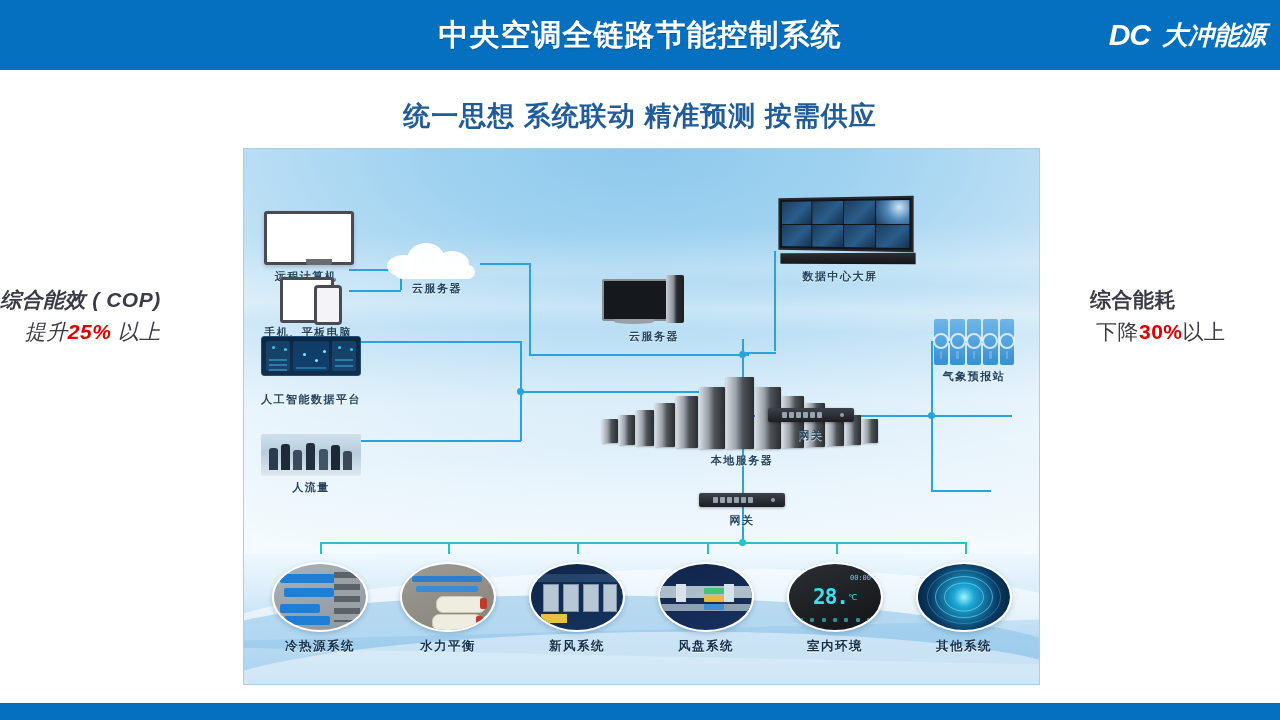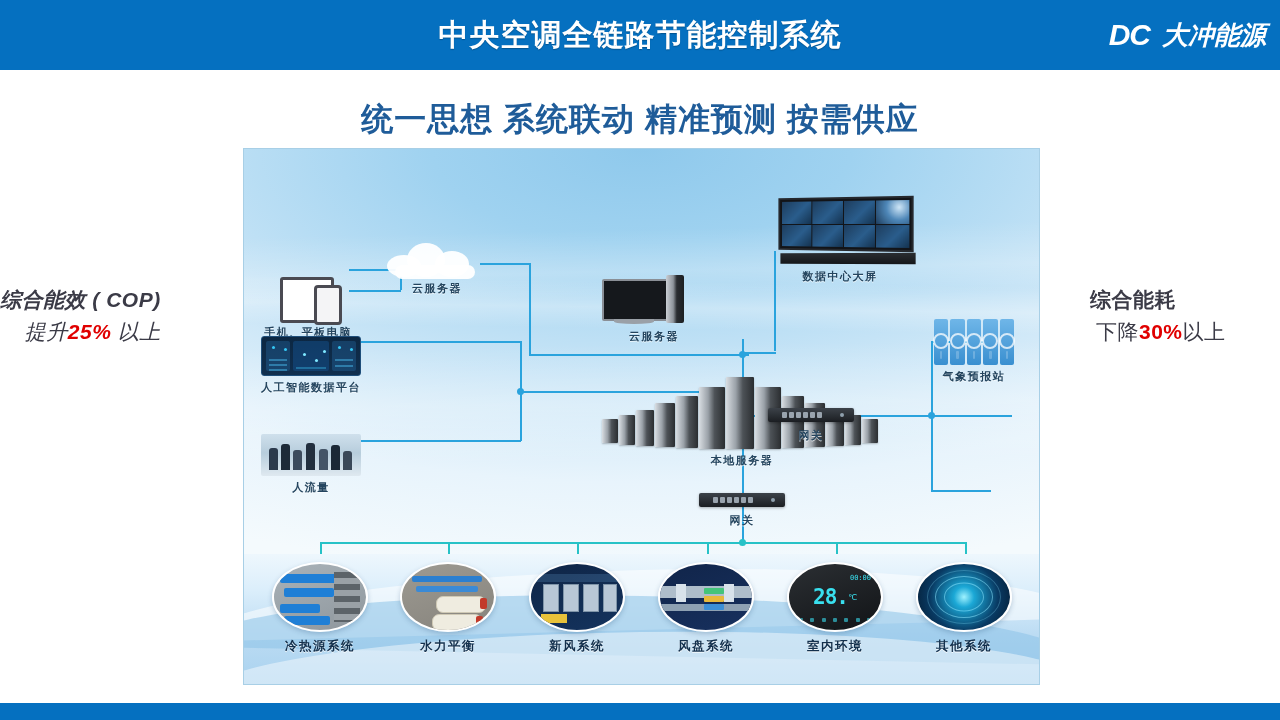--- a/index.html
+++ b/index.html
@@ -26,21 +26,21 @@
   .brand-dc{
     font-size:30px;font-weight:bold;font-style:italic;letter-spacing:-1px;
     color:#ffffff;line-height:1;
   }
   .brand-cn{
     font-size:26px;font-weight:bold;font-style:italic;color:#ffffff;line-height:1;
   }
   
   .subtitle{
     position:absolute;left:0;top:98px;width:1280px;text-align:center;
-    color:#1f5c99;font-size:32px;font-weight:bold;letter-spacing:1px;
+    color:#1f5c99;font-size:27px;font-weight:bold;letter-spacing:1px;
   }
   
   .callout{position:absolute;color:#3b3b47;}
   .callout .l1{font-size:21px;font-weight:bold;white-space:nowrap;letter-spacing:.5px;}
   .callout .l2{font-size:21px;white-space:nowrap;margin-top:4px;letter-spacing:.5px;}
   .callout .hot{color:#e00000;font-weight:bold;}
   #callout-left{left:0;top:286px;text-align:right;font-style:italic;}
   #callout-left .l2{padding-left:10px;}
   #callout-right{left:1090px;top:286px;text-align:left;}
   #callout-right .l2{padding-left:6px;}
@@ -241,20 +241,25 @@
 
   <div class="ln h teal" style="left:76px;top:393px;width:646px;"></div>
   <div class="dot teal" style="left:495px;top:390px;"></div>
   <div class="ln v teal" style="left:76px;top:393px;height:36px;"></div>
   <div class="ln v teal" style="left:204px;top:393px;height:36px;"></div>
   <div class="ln v teal" style="left:333px;top:393px;height:36px;"></div>
   <div class="ln v teal" style="left:463px;top:393px;height:36px;"></div>
   <div class="ln v teal" style="left:592px;top:393px;height:36px;"></div>
   <div class="ln v teal" style="left:721px;top:393px;height:36px;"></div>
 
+  <div class="node" style="left:20px;top:62px;width:110px;">
+    <div class="monitor"></div>
+    <div class="monitor-stand"></div>
+    <div class="cap" style="top:58px;left:42px;">远程计算机</div>
+  </div>
 
   <div class="node" style="left:36px;top:128px;width:120px;height:46px;">
     <div class="tablet"></div>
     <div class="phone"></div>
     <div class="cap" style="top:48px;left:28px;">手机、平板电脑</div>
   </div>
 
   <div class="node" style="left:17px;top:187px;width:120px;">
     <div class="ai-screen">
       <div class="ai-col">
@@ -270,21 +275,21 @@
         <span class="ai-dot" style="left:30px;top:9px;background:#7fe8ff;"></span>
         <span class="ai-line" style="top:26px;background:rgba(60,200,245,.35)"></span>
       </div>
       <div class="ai-col">
         <span class="ai-dot" style="left:6px;top:5px;"></span>
           <span class="ai-dot" style="left:18px;top:7px;"></span>
         <span class="ai-line" style="top:18px;"></span>
           <span class="ai-line" style="top:24px;"></span>
       </div>
     </div>
-    <div class="cap" style="top:44px;left:50px;">人工智能数据平台</div>
+    <div class="cap" style="top:56px;left:50px;">人工智能数据平台</div>
   </div>
 
   <div class="node" style="left:17px;top:285px;width:120px;">
     <div class="people">
       <span class="ppl" style="left:8px;height:22px;"></span>
       <span class="ppl" style="left:20px;height:26px;background:#1d2a38;"></span>
       <span class="ppl" style="left:32px;height:20px;background:#3b4a5c;"></span>
       <span class="ppl" style="left:45px;height:27px;background:#222f3e;"></span>
       <span class="ppl" style="left:58px;height:21px;background:#445467;"></span>
       <span class="ppl" style="left:70px;height:25px;background:#1b2836;"></span>

